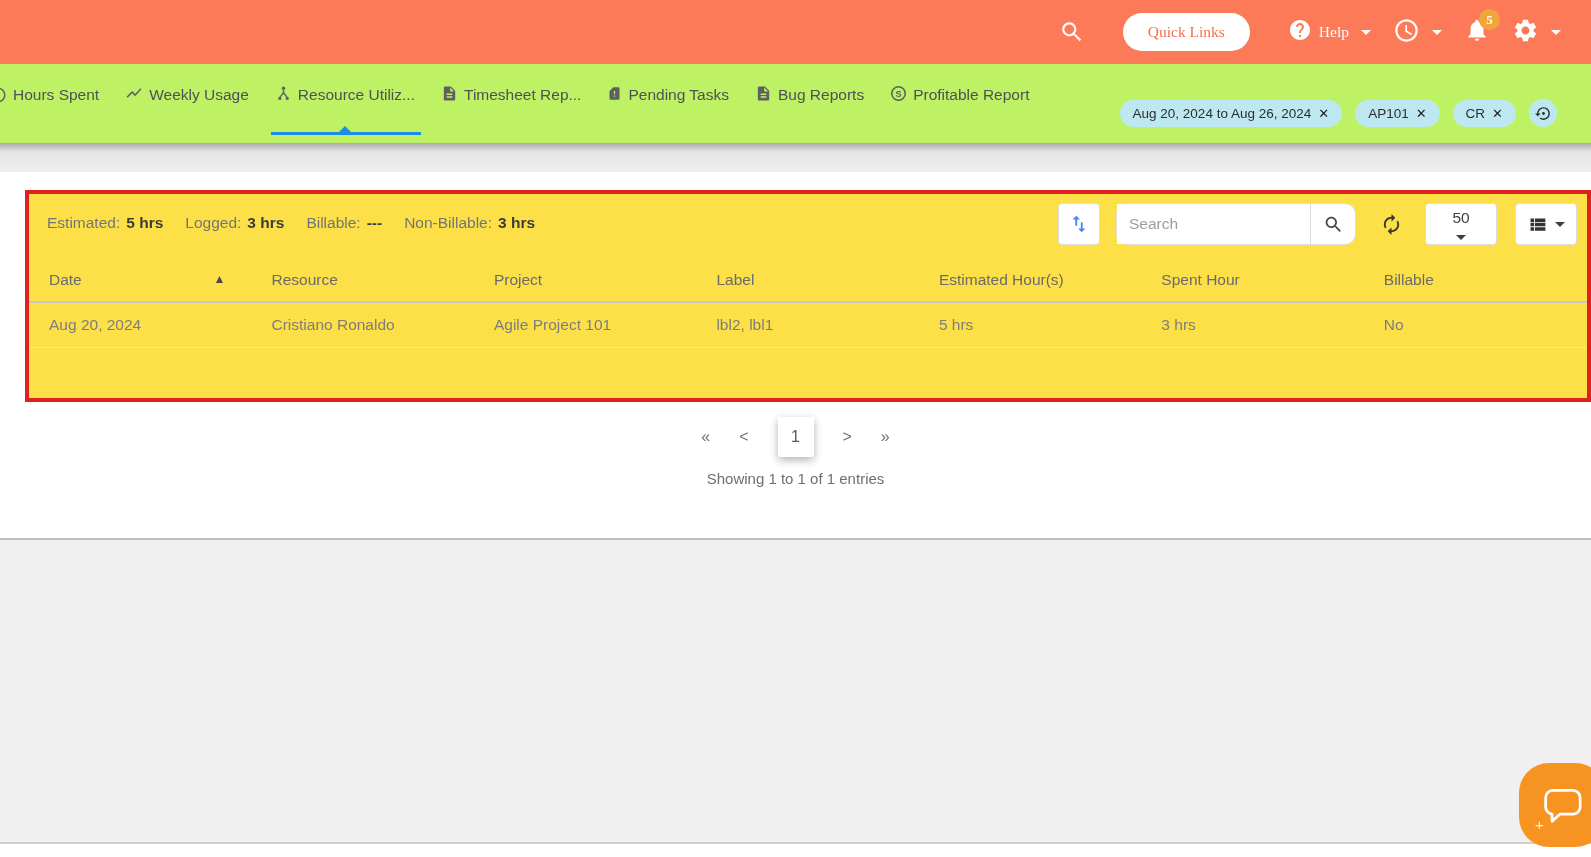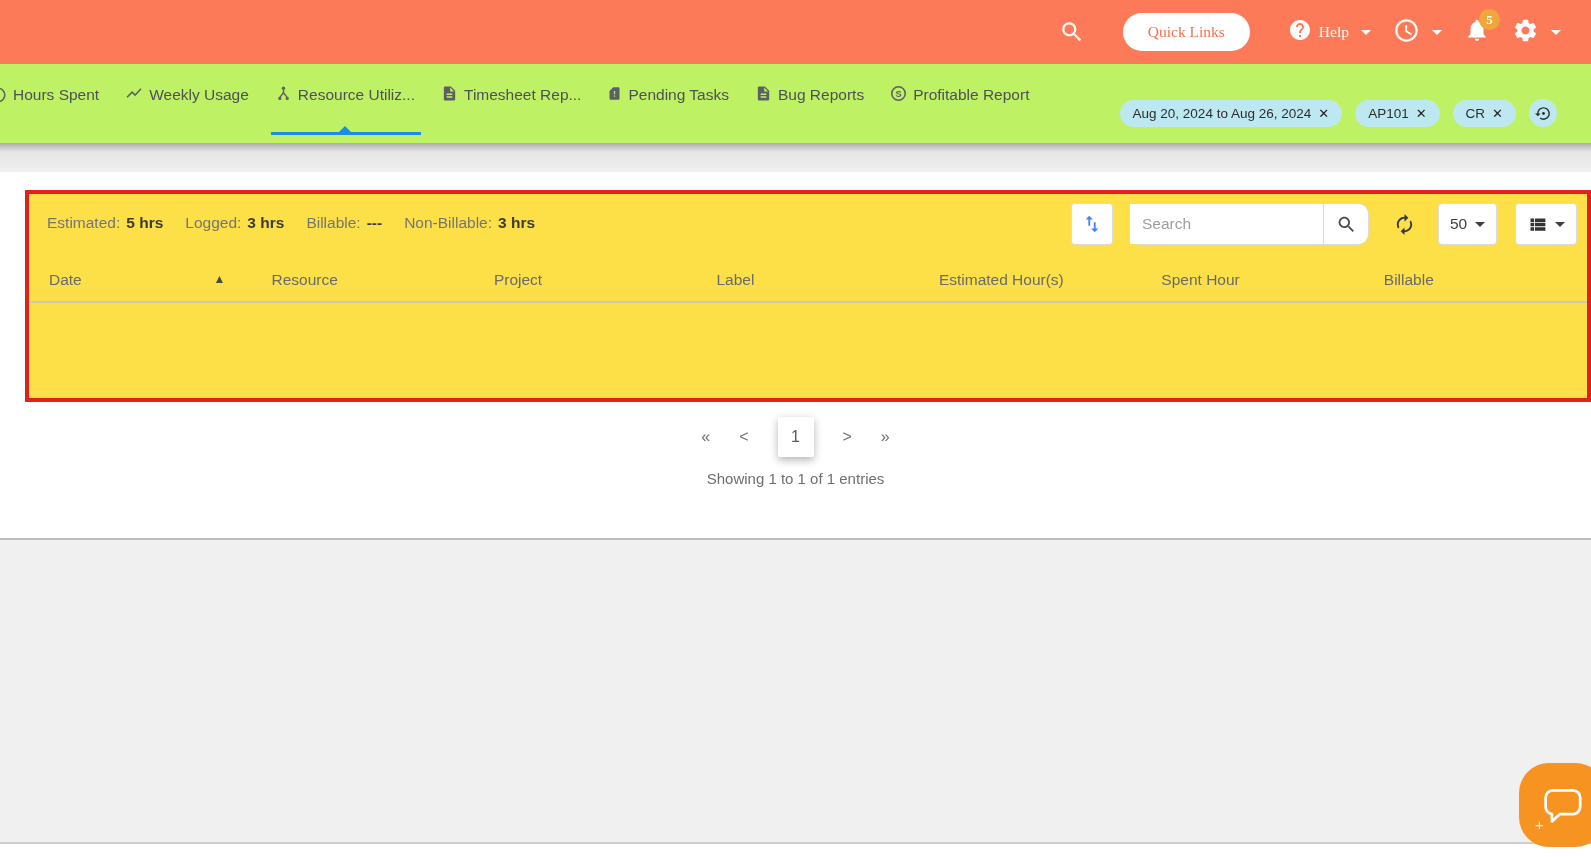--- a/index.html
+++ b/index.html
@@ -64,21 +64,21 @@
     display:flex; align-items:center; justify-content:center; cursor:pointer; font-family:inherit;}
   .sort-btn{width:42px;}
   .search-box{display:flex; align-items:stretch; width:240px; height:42px; border:1px solid #dcdcdc;
     border-radius:11px; margin-left:16px; background:#fff;}
   .search-box input{flex:1; border:none; outline:none; padding:0 12px; font-size:15.5px;
     font-family:inherit; color:#444; min-width:0;}
   .search-box input::placeholder{color:#9e9e9e;}
   .search-box .mag{width:45px; border-left:1px solid #dcdcdc; display:flex; align-items:center;
     justify-content:center; cursor:pointer;}
   .refresh{margin-left:24px; background:none; border:none; cursor:pointer; display:flex;}
-  .size-btn{width:59px; margin-left:22px; gap:8px; font-size:15.5px; color:#3f3f3f;}
+  .size-btn{width:72px; margin-left:22px; gap:8px; font-size:15.5px; color:#3f3f3f;flex-direction:column;}
   .cols-btn{width:62px; margin-left:18px; gap:7px;}
   .dark-caret{width:0;height:0;border-left:5px solid transparent;border-right:5px solid transparent;
     border-top:5px solid #3f3f3f;}
 
   
   table.grid{position:absolute; left:0; top:64px; width:100%; border-collapse:collapse; table-layout:fixed;}
   table.grid th{font-weight:normal; text-align:left; font-size:15.5px; color:#6a6a6a;
     height:44px; padding:0 10px 0 20px; border-bottom:2px solid #c8c8c8; cursor:pointer; position:relative;}
   table.grid td{font-size:15.5px; color:#7d7d7d; height:45px; padding:0 10px 0 20px;
     border-bottom:1px solid #e3e3e3;}
@@ -308,20 +308,29 @@
           </th>
           <th>Resource</th>
           <th>Project</th>
           <th>Label</th>
           <th>Estimated Hour(s)</th>
           <th>Spent Hour</th>
           <th>Billable</th>
         </tr>
       </thead>
       <tbody>
+        <tr>
+          <td>Aug 20, 2024</td>
+          <td>Cristiano Ronaldo</td>
+          <td>Agile Project 101</td>
+          <td>lbl2, lbl1</td>
+          <td>5 hrs</td>
+          <td>3 hrs</td>
+          <td>No</td>
+        </tr>
       </tbody>
     </table>
   </div>
 
   <div class="pagination">
     <button class="pg">«</button>
     <button class="pg">&lt;</button>
     <span class="pg-current">1</span>
     <button class="pg">&gt;</button>
     <button class="pg">»</button>

